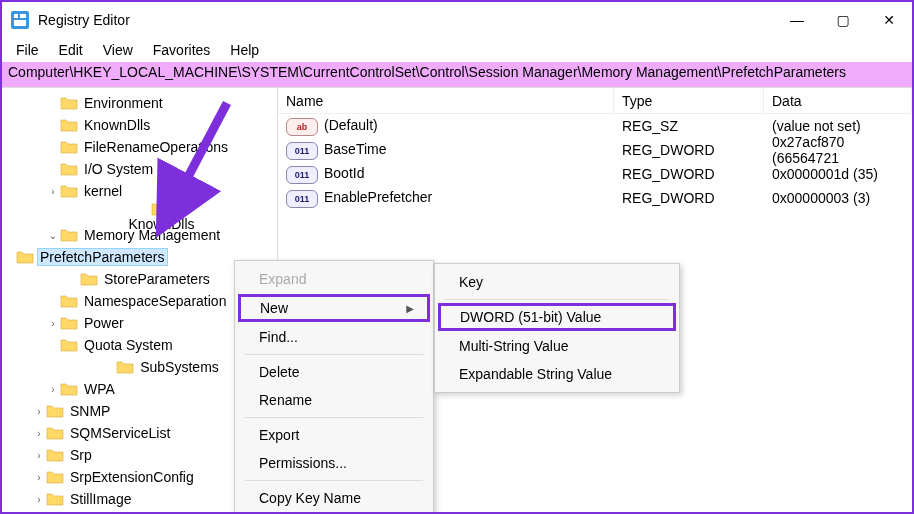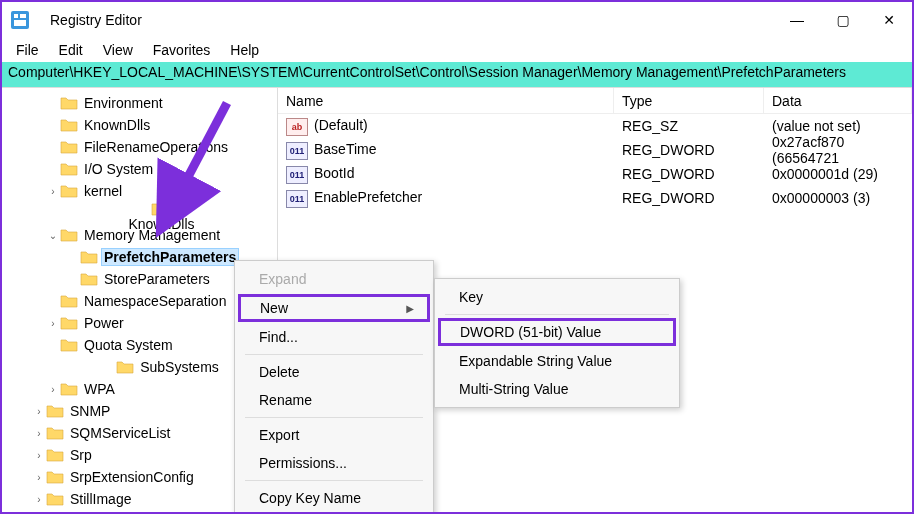--- a/index.html
+++ b/index.html
@@ -1,52 +1,52 @@
 <!DOCTYPE html>
 <html><head>
 <meta charset="utf-8">
 <style>
 * { box-sizing: border-box; margin: 0; padding: 0; font-family: 'Segoe UI', Tahoma, sans-serif; }
 body { width: 914px; height: 514px; background: #fff; border: 2px solid #7c2fdb; overflow: hidden; position: relative; font-size: 13px; }
 
 .titlebar { height: 36px; display: flex; align-items: center; padding: 0 0 0 8px; background: #fff; }
 .titlebar .icon { width: 20px; height: 20px; margin-right: 8px; }
-.titlebar .title { flex: 1; font-size: 14px; margin-left: 12px; }
+.titlebar .title { flex: 1; font-size: 14px; }
 .winctrl { display: flex; }
 .winctrl div { width: 46px; height: 36px; display: flex; align-items: center; justify-content: center; font-size: 14px; }
 
 .menubar { height: 24px; display: flex; align-items: center; padding: 0 4px; font-size: 14px; }
 .menubar span { padding: 2px 10px; }
 
-.pathbar { height: 26px; padding: 2px 6px; font-size: 14px; border-bottom: 1px solid #ddd; background: #5eead4; white-space: nowrap; overflow: hidden; }
+.pathbar { height: 26px; padding: 2px 6px; font-size: 14px; border-bottom: 1px solid #ddd; background: #f0abfc; white-space: nowrap; overflow: hidden; }
 
 .content { display: flex; height: calc(514px - 36px - 24px - 26px - 4px); }
 
 .treepane { width: 276px; border-right: 1px solid #ddd; overflow: hidden; padding-top: 4px; }
 .tree-item { display: flex; align-items: center; height: 22px; font-size: 14px; white-space: nowrap; }
 .chev { width: 14px; display: inline-flex; justify-content: center; color: #666; font-size: 10px; }
 .folder { width: 18px; height: 16px; margin-right: 4px; display: inline-flex; align-items: center; justify-content: center; }
 .folder svg { width: 18px; height: 14px; }
 .tree-item.selected .label { background: #cde8ff; outline: 1px solid #99d1ff; padding: 0 2px; }
 .label { padding: 0 2px; }
 
 .listpane { flex: 1; position: relative; }
 .listhead { display: flex; height: 26px; border-bottom: 1px solid #eee; font-size: 14px; }
 .listhead div { display: flex; align-items: center; padding: 0 8px; border-right: 1px solid #eee; }
 .col-name { width: 336px; }
 .col-type { width: 150px; }
 .col-data { flex: 1; }
 .listrow { display: flex; height: 24px; font-size: 14px; align-items: center; }
 .listrow .cell { padding: 0 8px; }
-.val-icon { width: 22px; height: 18px; display: inline-flex; align-items: center; justify-content: center; margin-right: 6px; border: 1px solid #88a; background: #eef; font-size: 9px; color: #227; font-weight: bold; border-radius: 0; }
+.val-icon { width: 32px; height: 18px; display: inline-flex; align-items: center; justify-content: center; margin-right: 6px; border: 1px solid #88a; background: #eef; font-size: 9px; color: #227; font-weight: bold; border-radius: 6px; }
 .val-icon.str { color: #b22; border-color: #b88; background: #fee; }
 
 .ctxmenu { position: absolute; background: #f7f7f7; border: 1px solid #ccc; box-shadow: 2px 2px 6px rgba(0,0,0,.2); padding: 4px 2px; font-size: 14px; }
 .ctxmenu.main { left: 232px; top: 258px; width: 200px; }
-.ctxmenu.sub { left: 432px; top: 276px; width: 246px; }
+.ctxmenu.sub { left: 432px; top: 261px; width: 246px; }
 .ctx-item { padding: 6px 16px 6px 22px; display: flex; align-items: center; justify-content: space-between; }
 .ctx-item.disabled { color: #aaa; }
 .ctx-sep { height: 1px; background: #ddd; margin: 3px 8px; }
 .highlight { border: 3px solid #7c2fdb; margin: 1px; padding: 3px 13px 3px 19px; }
 .sub-arrow { font-size: 10px; color: #555; }
 
 .arrow-annotation { position: absolute; left: 130px; top: 96px; pointer-events: none; }
 </style>
 </head>
 <body>
@@ -136,21 +136,21 @@
       </div>
       <div class="tree-item" style="padding-left: 44px;">
         <span class="chev">⌄</span>
         <span class="folder">
           <svg viewBox="0 0 18 14">
             <path d="M1 2 L6 2 L8 4 L17 4 L17 13 L1 13 Z" fill="#ffd868" stroke="#d9a93e" stroke-width="0.6"></path>
           </svg>
         </span>
         <span class="label">Memory Management</span>
       </div>
-      <div class="tree-item selected" style="padding-left: 64px; font-weight: bold;">
+      <div class="tree-item selected" style="">
         <span class="chev"></span>
         <span class="folder">
           <svg viewBox="0 0 18 14">
             <path d="M1 2 L6 2 L8 4 L17 4 L17 13 L1 13 Z" fill="#ffd868" stroke="#d9a93e" stroke-width="0.6"></path>
           </svg>
         </span>
         <span class="label">PrefetchParameters</span>
       </div>
       <div class="tree-item" style="padding-left: 64px;">
         <span class="chev"></span>
@@ -265,21 +265,21 @@
           <div class="cell col-data">(value not set)</div>
         </div>
         <div class="listrow">
           <div class="cell col-name"><span class="val-icon bin">011</span><span>BaseTime</span></div>
           <div class="cell col-type">REG_DWORD</div>
           <div class="cell col-data">0x27acf870 (66564721</div>
         </div>
         <div class="listrow">
           <div class="cell col-name"><span class="val-icon bin">011</span><span>BootId</span></div>
           <div class="cell col-type">REG_DWORD</div>
-          <div class="cell col-data">0x0000001d (29)</div>
+          <div class="cell col-data">0x0000001d (35)</div>
         </div>
         <div class="listrow">
           <div class="cell col-name"><span class="val-icon bin">011</span><span>EnablePrefetcher</span></div>
           <div class="cell col-type">REG_DWORD</div>
           <div class="cell col-data">0x00000003 (3)</div>
         </div>
       </div>
   </div>
 </div>
 
@@ -297,22 +297,22 @@
   <div class="ctx-item">Export</div>
   <div class="ctx-item">Permissions...</div>
   <div class="ctx-sep"></div>
   <div class="ctx-item">Copy Key Name</div>
 </div>
 
 <div class="ctxmenu sub">
   <div class="ctx-item">Key</div>
   <div class="ctx-sep"></div>
   <div class="ctx-item highlight">DWORD (51-bit) Value</div>
+  <div class="ctx-item">Multi-String Value</div>
   <div class="ctx-item">Expandable String Value</div>
-  <div class="ctx-item">Multi-String Value</div>
 </div>
 
 <svg class="arrow-annotation" width="110" height="150">
   <defs>
       <marker id="ah" markerWidth="10" markerHeight="10" refX="7" refY="4" orient="auto">
         <path d="M0,0 L8,4 L0,8 Z" fill="#7c2fdb"></path>
       </marker>
     </defs>
   <line x1="95" y1="5" x2="28" y2="132" stroke="#7c2fdb" stroke-width="9" marker-end="url(#ah)"></line>
 </svg>

